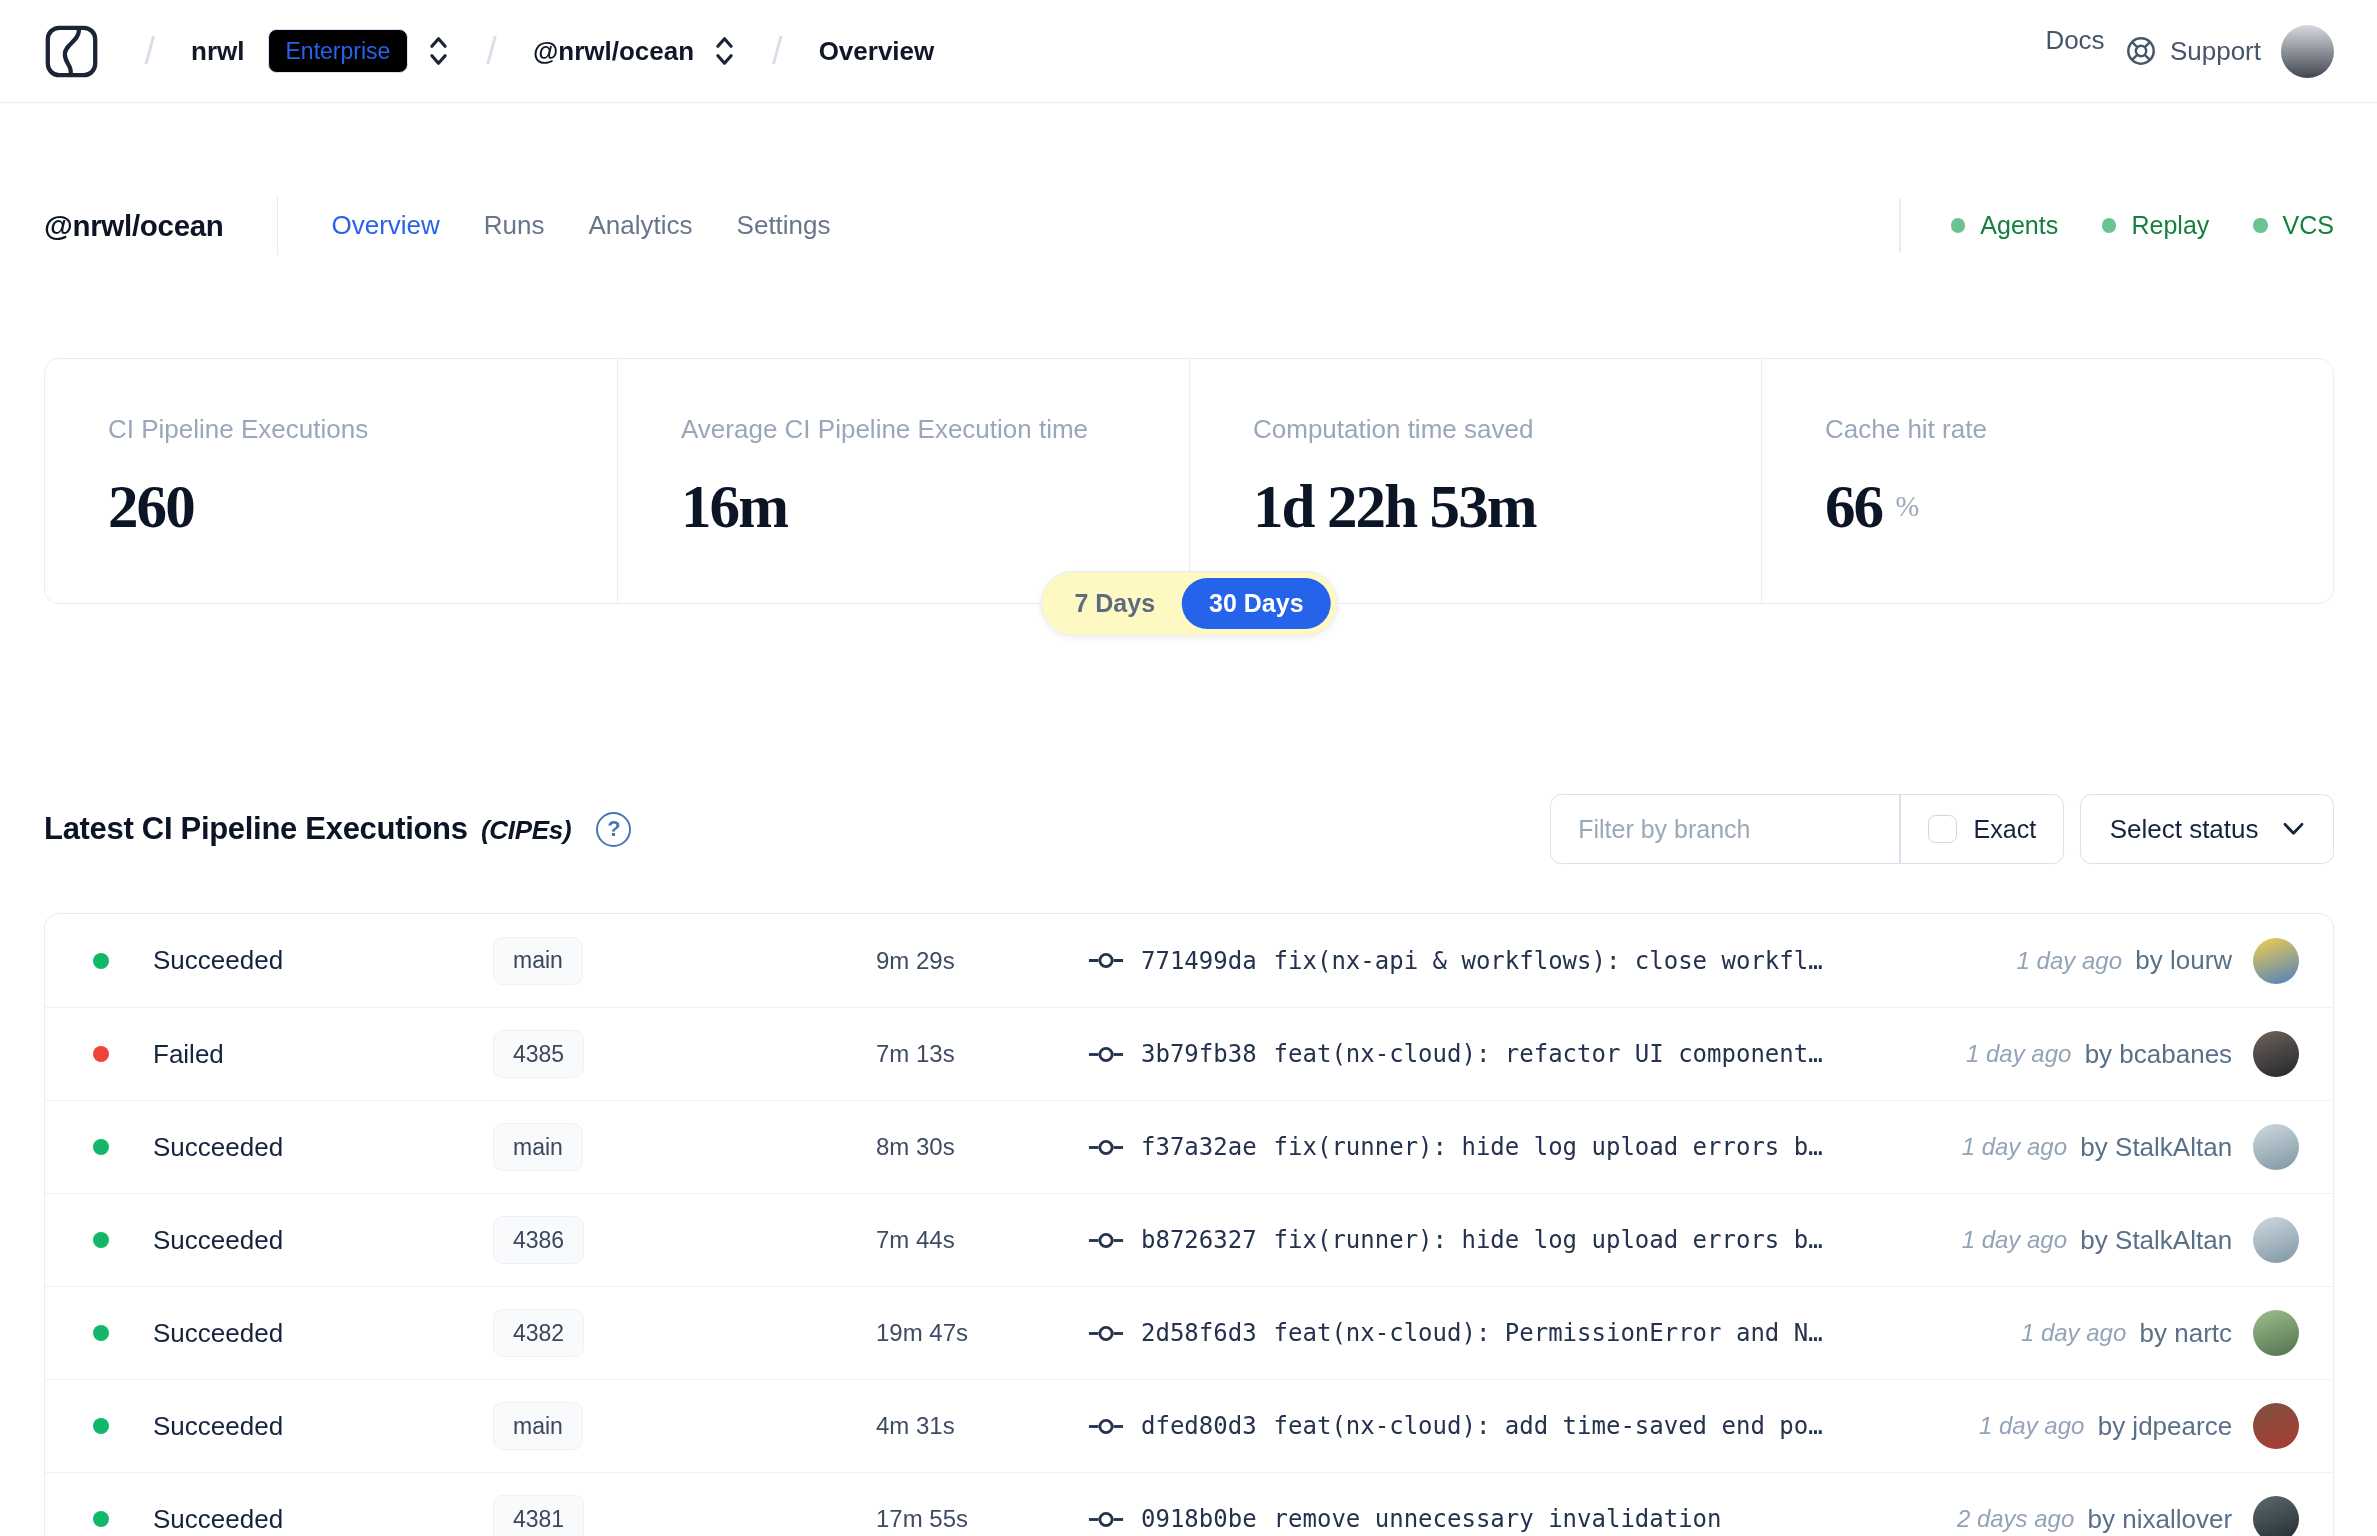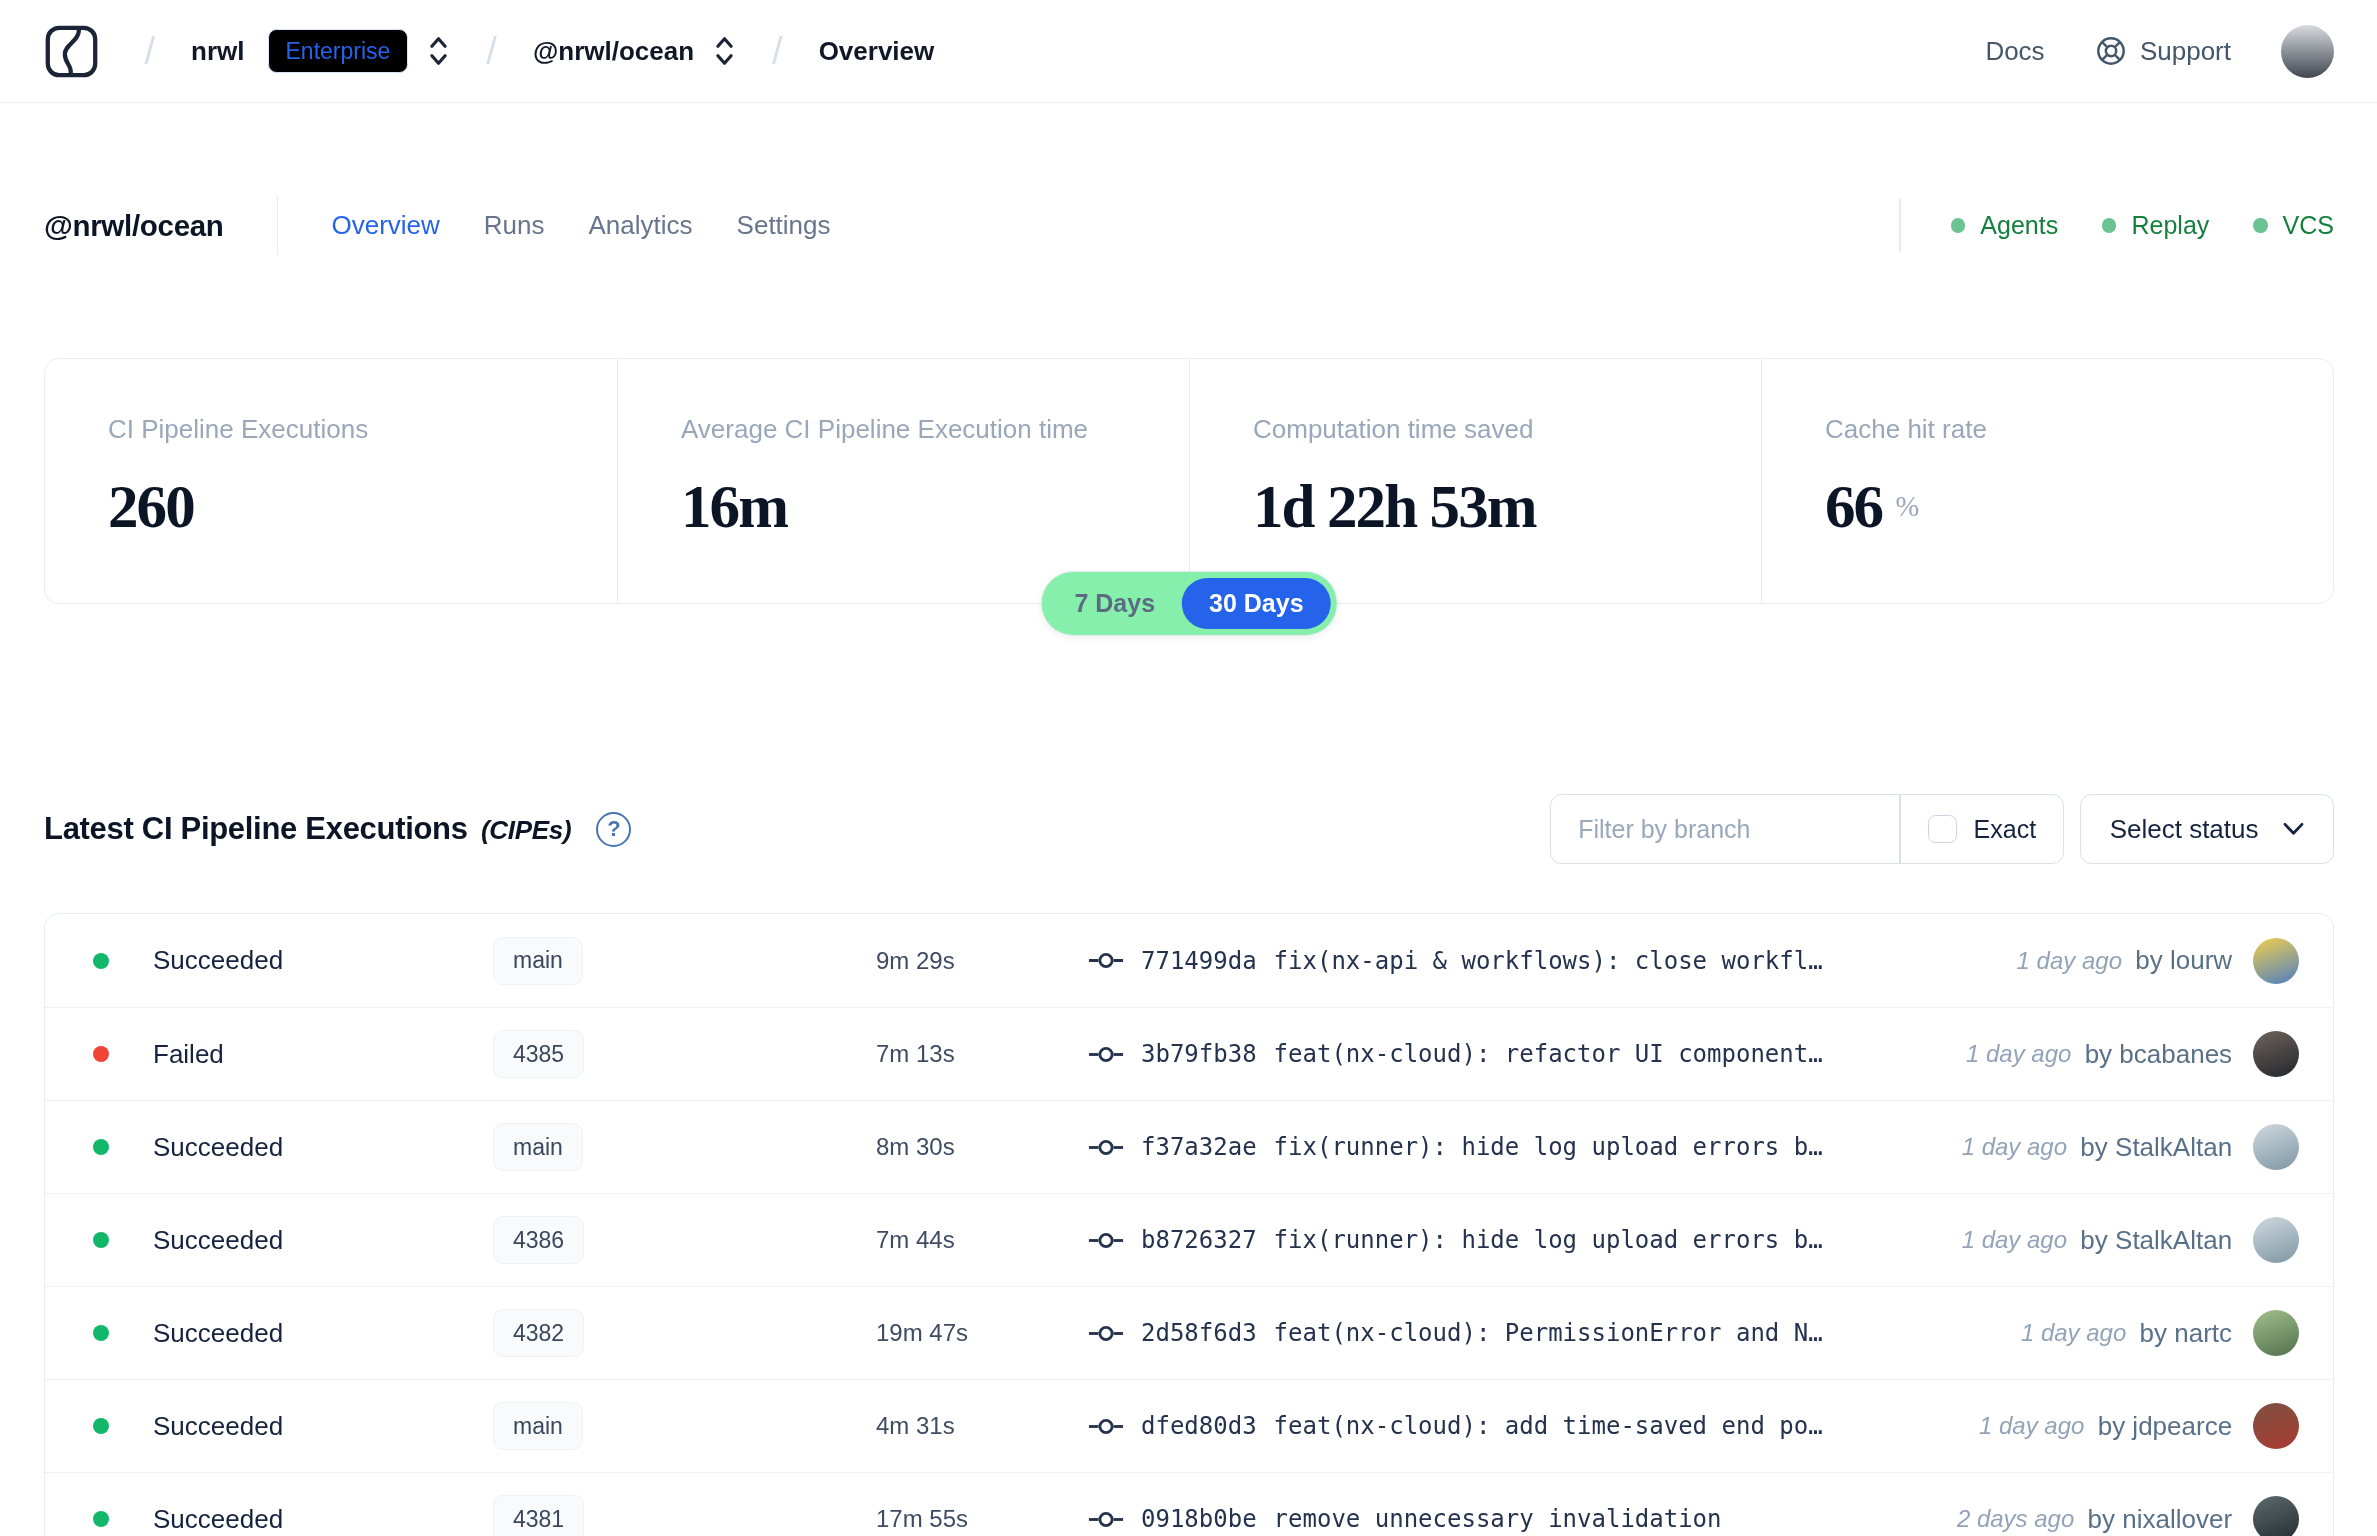--- a/index.html
+++ b/index.html
@@ -13,21 +13,21 @@
   
   .topnav { display:flex; align-items:center; height:103px; padding:0 44px; border-bottom:1px solid #e9eef4; background:#fff; }
   .crumbs { display:flex; align-items:center; margin-left:9.5px; }
   .slash { color:#d7dfe8; font-size:38px; font-weight:300; margin:0 36px; }
   .slash::after { content:"/"; }
   .crumb-strong { font-size:26px; font-weight:700; color:#101828; }
   .crumb-page { font-size:26px; font-weight:600; color:#101828; }
   .badge-enterprise { margin-left:23px; padding:7.6px 17px; font-size:23px; font-weight:500; color:#2563eb;
     background:#000000; border:1px solid #d6e4ff; border-radius:8.6px; }
   .updown { margin-left:19px; }
-  .nav-right { margin-left:auto; display:flex; align-items:center; gap:50px; }
+  .nav-right { margin-left:auto; display:flex; gap:20px; }
   .nav-link { font-size:26px; font-weight:500; color:#45566b; cursor:default; }
   .support { display:flex; align-items:center; gap:13.3px; }
   .nav-avatar { width:53px; height:53px; border-radius:50%; }
 
   
   .pageheader { display:flex; align-items:center; padding:0 44px; margin-top:93px; }
   .ws-title { font-size:29.5px; font-weight:700; color:#0c1526; letter-spacing:-0.3px; }
   .vsep { width:1.9px; height:59px; background:#e6ecf2; margin:0 53px; flex:none; }
   .tabs { display:flex; align-items:center; gap:44px; }
   .tab { font-size:26px; font-weight:500; color:#68758c; cursor:default; }
@@ -41,21 +41,21 @@
   
   .stats-wrap { position:relative; margin:103px 44px 0; }
   .stats { display:grid; grid-template-columns:repeat(4,1fr); border:1.9px solid #e9edf3; border-radius:15px; background:#fff; }
   .stat { padding:55px 63px 61px; border-left:1.9px solid #e9edf3; }
   .stat:first-child { border-left:none; }
   .stat-label { font-size:26px; font-weight:500; color:#9aa7ba; }
   .stat-value { margin-top:27px; font-size:61px; font-weight:700; color:#0c1526; letter-spacing:-1.9px;
     display:flex; align-items:center; gap:13.3px;font-family:Liberation Serif, serif; }
   .stat-suffix { font-size:28.5px; font-weight:500; color:#9aa7ba; letter-spacing:0; }
   .range-toggle { position:absolute; left:50%; bottom:-32px; transform:translateX(-50%);
-    display:flex; align-items:center; background:#86efac; border:1.9px solid #e9edf3; border-radius:950px; padding:5.7px;
+    display:flex; align-items:center; background:#fef9c3; border:1.9px solid #e9edf3; border-radius:950px; padding:5.7px;
     box-shadow:0 1.9px 7.6px rgba(16,24,40,0.07); }
   .range-opt { font-size:25px; font-weight:600; color:#5d6b82; padding:11.4px 27px; border-radius:950px; cursor:default; white-space:nowrap; }
   .range-opt.active { background:#2563eb; color:#fff; }
 
   
   .section-row { display:flex; align-items:center; margin:190px 44px 0; }
   .section-title { display:flex; align-items:baseline; font-size:31px; font-weight:700; color:#0c1526; letter-spacing:-0.3px; }
   .section-title-suffix { font-style:italic; font-size:26px; font-weight:600; margin-left:13.3px; }
   .help-icon { width:35px; height:35px; border-radius:50%; border:2.4px solid #4b74b3; color:#4b74b3;
     font-size:22px; font-weight:700; display:flex; align-items:center; justify-content:center; margin-left:25px; align-self:center; }

